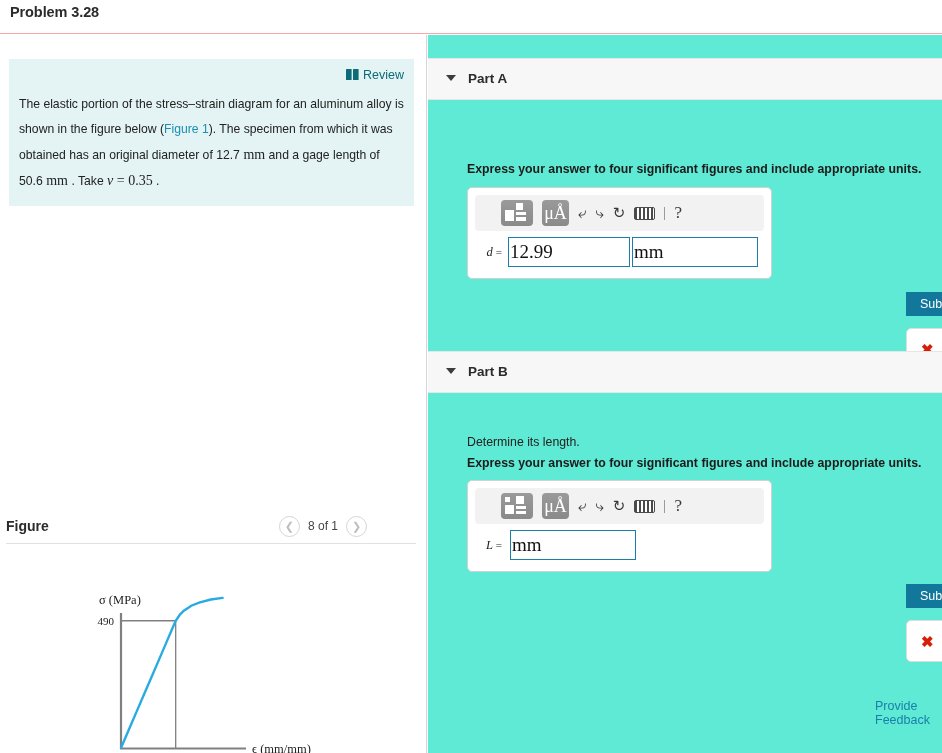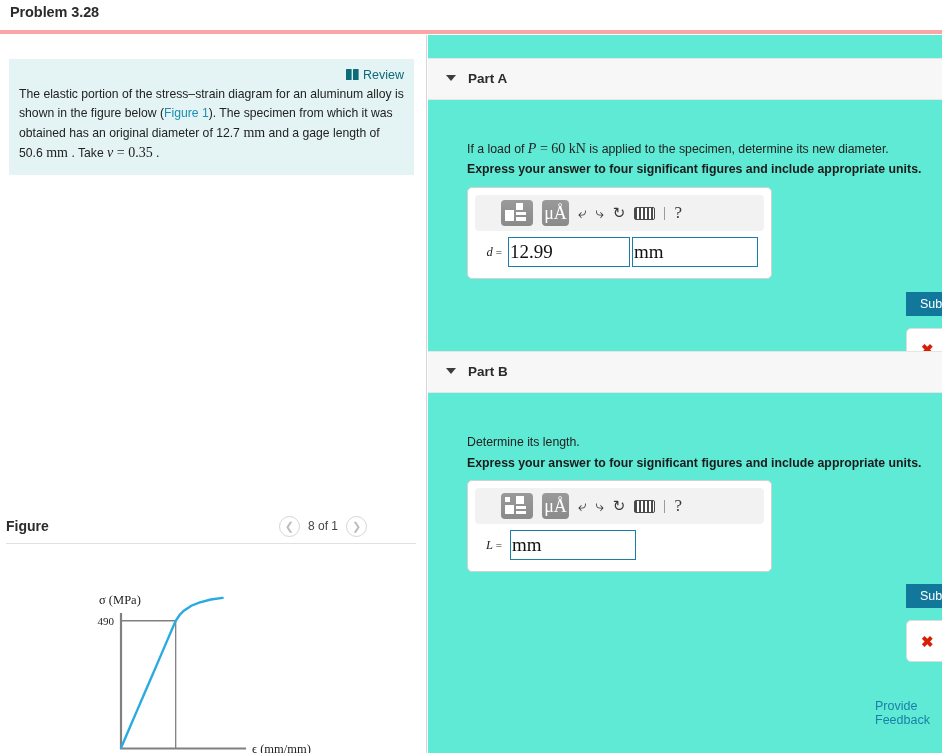--- a/index.html
+++ b/index.html
@@ -12,21 +12,21 @@
     height: 753px;
     font-family: "Liberation Sans", sans-serif;
     color: #222222;
     overflow: hidden;
     position: relative;
   }
 
   
   #topbar {
     height: 34px;
-    border-bottom: 4px solid #fca5a5;
+    border-bottom: 1px solid #fca5a5;
     box-sizing: border-box;
     position: relative;
   }
   #problem-title {
     position: absolute;
     left: 10px;
     top: 4px;
     font-size: 14.5px;
     font-weight: bold;
     color: #2b2b2b;
@@ -81,23 +81,23 @@
     white-space: nowrap;
     text-align: right;
   }
   #book-icon {
     display: inline-block;
     vertical-align: -1px;
     margin-right: 4px;
   }
   #statement-text {
     font-size: 12.2px;
-    line-height: 19px;
+    line-height: 25px;
     color: #222;
-    margin-top: 2px;
+    margin-top: 9px;
   }
   #statement-text a {
     color: #1a8fb0;
     text-decoration: none;
   }
   .mth { font-family: "Liberation Serif", serif; font-size: 14px; }
   .mthi { font-family: "Liberation Serif", serif; font-style: italic; font-size: 14px; }
 
   
   #figure-head {
@@ -403,21 +403,20 @@
     </div>
   </div>
 
   <div id="right-pane">
 
     <div class="part-head" style="top:23px;">
       <div class="part-caret"></div>
       <div class="part-title">Part A</div>
     </div>
 
-    <div class="q-text" style="top:106px;"><span>If a load of </span><span class="mthi">P</span><span class="mth">&nbsp;</span><span class="mth">=</span><span class="mth">&nbsp;</span><span class="mth">60</span><span class="mth">&nbsp;</span><span class="mth">kN</span><span> is applied to the specimen, determine its new diameter.</span></div>
 
     <div class="q-bold" style="top:127px;">Express your answer to four significant figures and include appropriate units.</div>
 
     <div class="ansbox" style="top:152px; height:92px;">
       <div class="toolbar">
         <div class="tmpl-btn">
           <span class="bx" style="left:4px; top:10px; width:9px; height:11px;"></span>
           <span class="bx" style="left:15px; top:3px; width:7px; height:7px;"></span>
           <span class="bx" style="left:15px; top:12px; width:10px; height:3px;"></span>
           <span class="bx" style="left:15px; top:17px; width:10px; height:4px;"></span>

